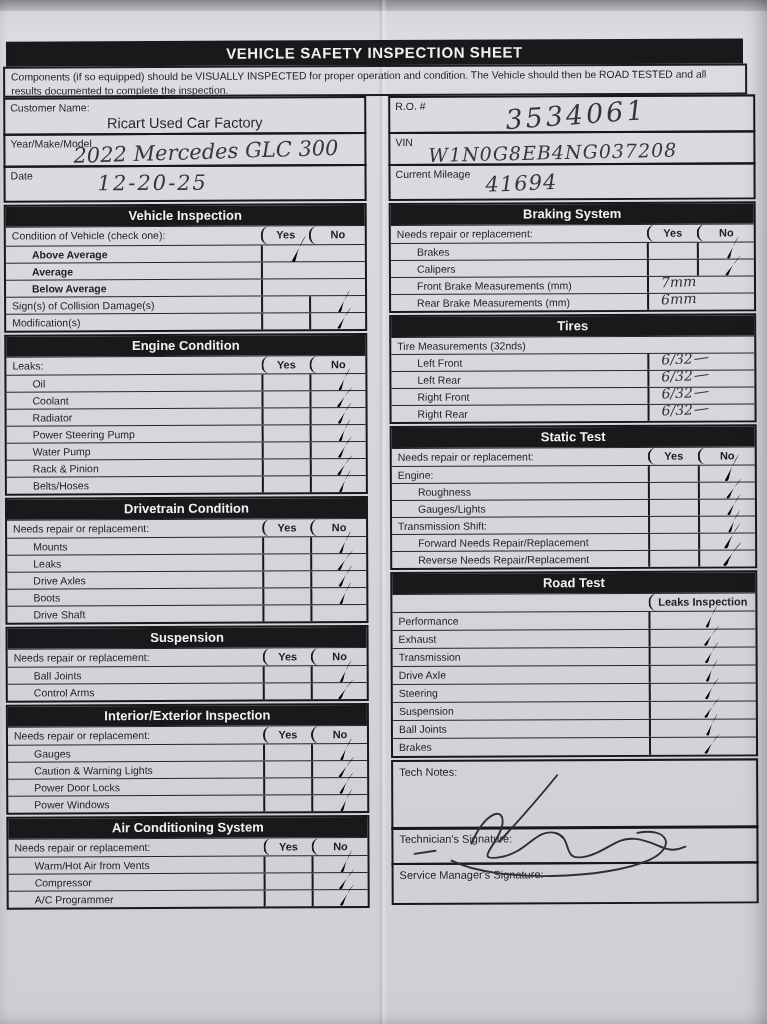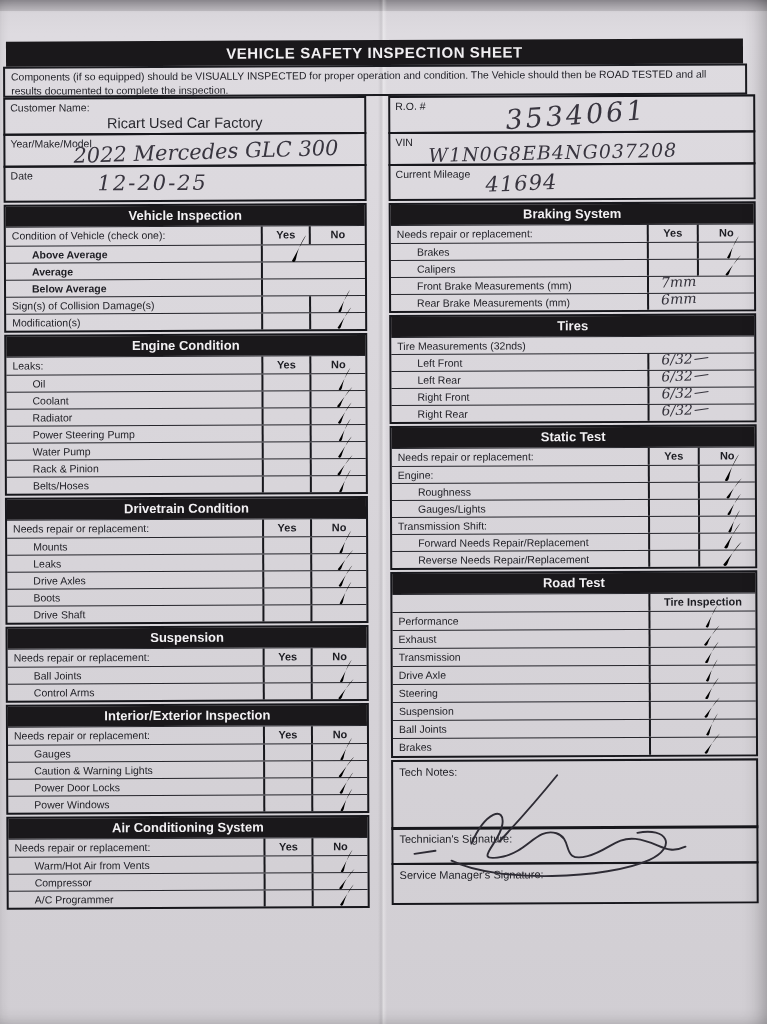--- a/index.html
+++ b/index.html
@@ -38,21 +38,21 @@
   .shead{background:#1a181b;color:#f2f0f3;text-align:center;font-weight:bold;font-size:13px;height:20px;line-height:20px;}
   .trow{display:flex;align-items:stretch;height:17px;box-sizing:border-box;border-top:1.4px solid #26262c;position:relative;}
   .trow.h18{height:18px;} .trow.h19{height:19px;}
   .trow:first-of-type{border-top:none;}
   .lbl{flex:1;font-size:10.5px;padding:2.5px 0 0 6px;overflow:hidden;white-space:nowrap;}
   .ind{padding-left:26px;}
   .b{font-weight:bold;}
   .cy,.cn,.cm{border-left:2px solid #17171c;position:relative;box-sizing:border-box;}
   .col-l .cy{width:48px;} .col-l .cn{width:56px;} .col-l .cm{width:104px;}
   .col-r .cy{width:50px;} .col-r .cn{width:57px;} .col-r .cm{width:107px;}
-  .hy{font-weight:bold;font-size:11px;text-align:center;padding-top:2.5px;}
+  .hy{font-weight:bold;font-size:11px;text-align:center;padding-top:2.5px;border-radius:8px;}
   .val{font-family:"DejaVu Serif",serif;font-style:italic;font-size:14px;color:#34323b;position:absolute;top:-3px;left:12px;transform:rotate(-2deg);white-space:nowrap;}
   .val-dash::after{content:"";display:inline-block;width:14px;border-top:1.4px solid #34323b;margin-left:2px;vertical-align:4px;transform:rotate(-6deg);}
 
   .ck{position:absolute;right:11px;top:-9px;width:20px;height:29px;pointer-events:none;z-index:3;}
   .ck svg{width:100%;height:100%;overflow:visible;}
   .trow:nth-child(even) .ck{transform:rotate(5deg) translateY(1px);}
   .trow:nth-child(3n) .ck{transform:rotate(-5deg);}
   .ck.vi{left:24px;right:auto;top:-13px;width:24px;height:34px;transform:rotate(8deg);}
   .ck.big{width:24px;height:38px;top:-16px;}
   .rt .ck{right:34px;}
@@ -514,21 +514,21 @@
                   <use href="#ckp"></use>
                 </svg></span>
             </div>
           </div>
       </div>
 
       <div class="section rt">
         <div class="shead">Road Test</div>
         <div class="trow h18">
           <div class="lbl"></div>
-          <div class="cm hy">Tire Inspection</div>
+          <div class="cm hy">Leaks Inspection</div>
         </div>
         <div class="trow h18">
             <div class="lbl">Performance</div>
             <div class="cm">
               <span class="ck"><svg viewBox="0 0 24 30">
                   <use href="#ckp"></use>
                 </svg></span>
             </div>
           </div>
         <div class="trow h18">

